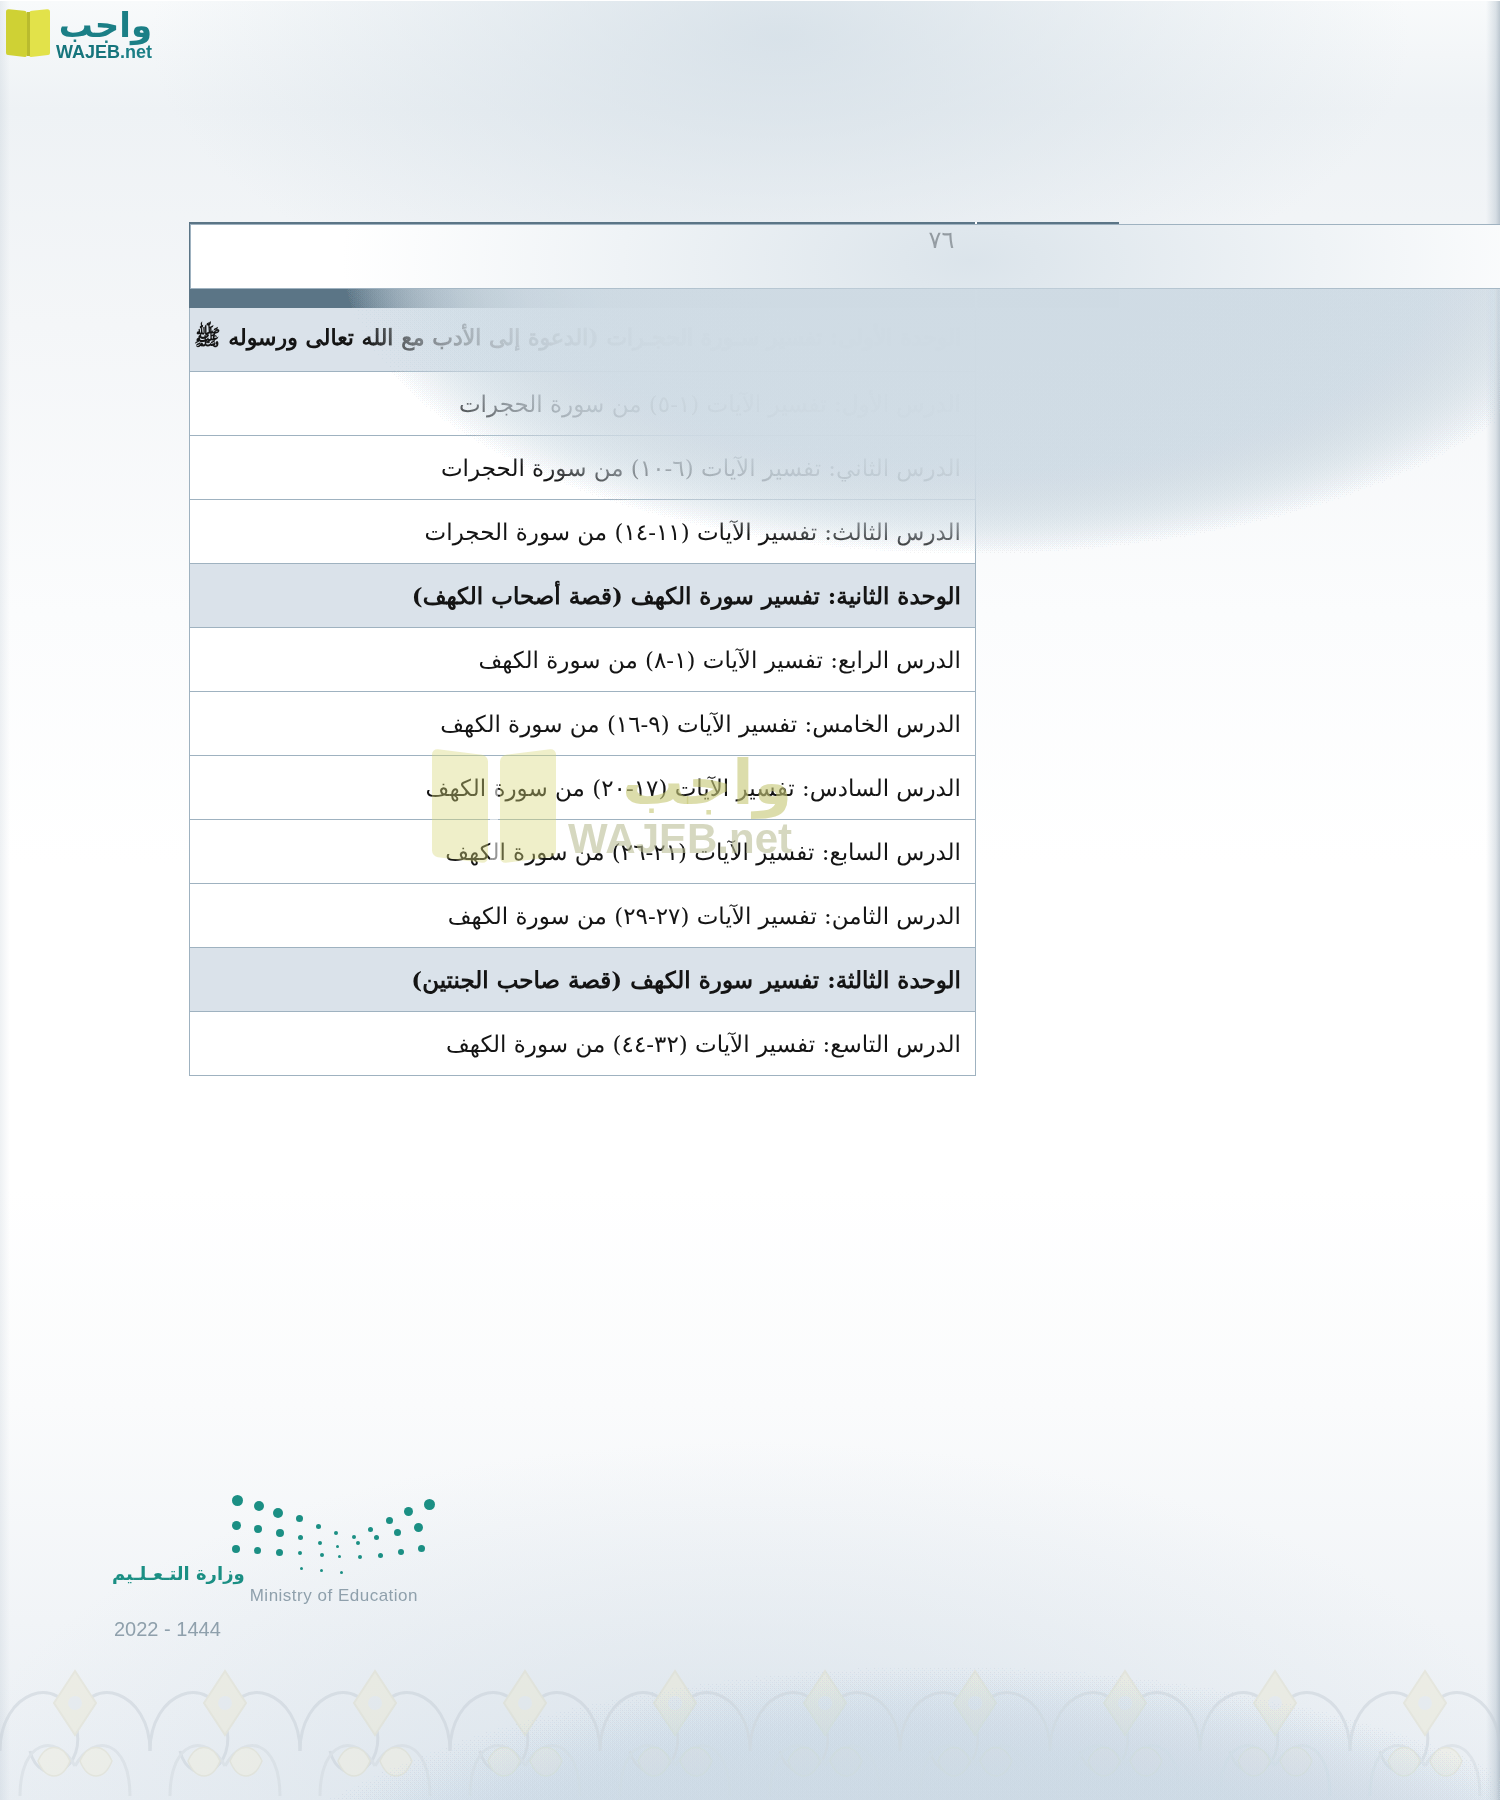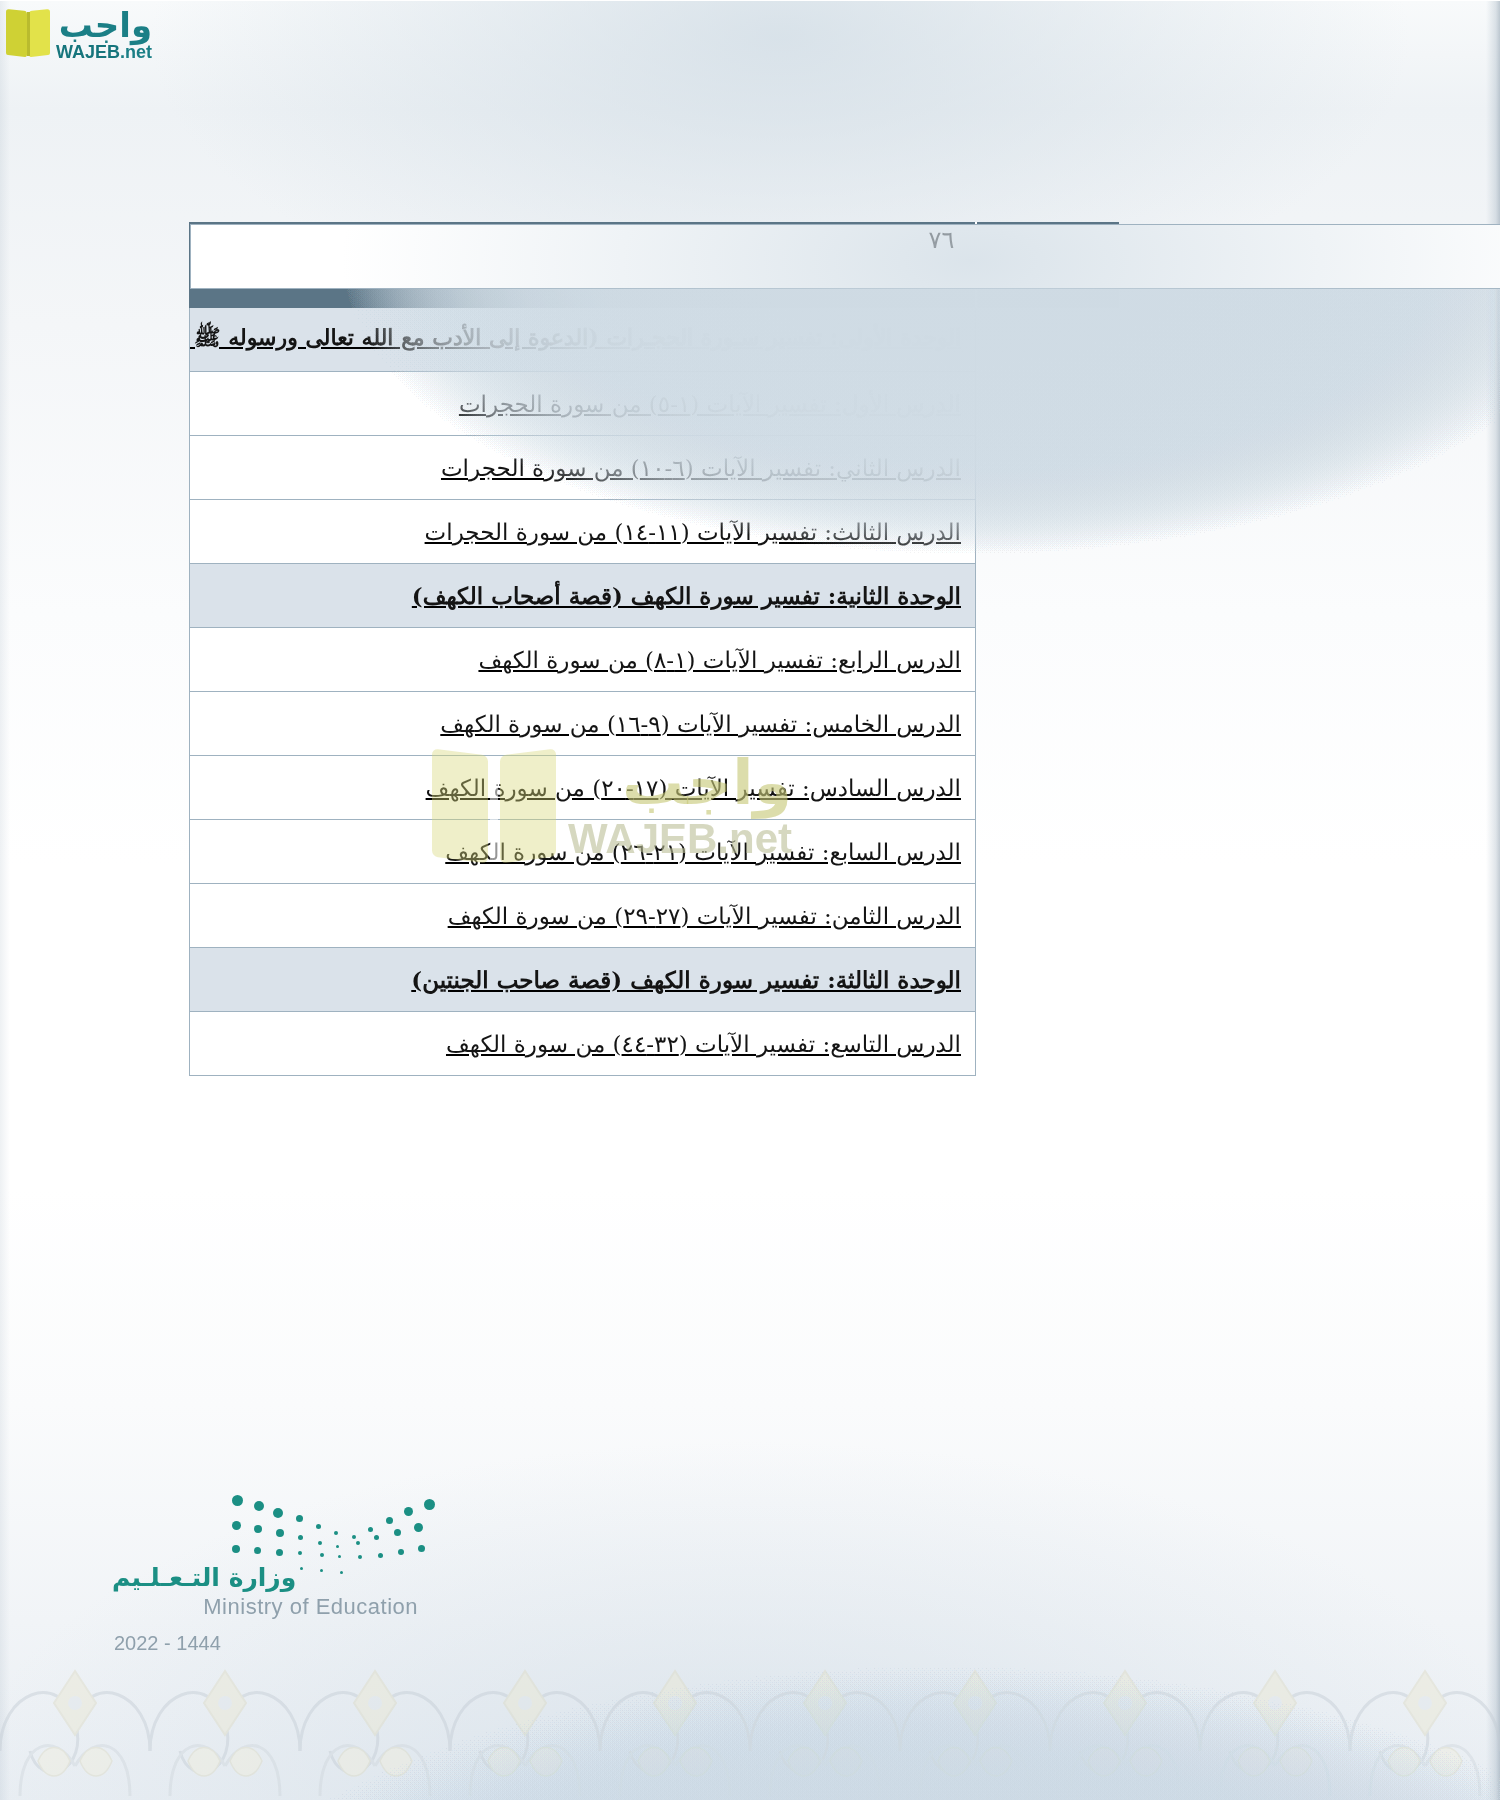--- a/index.html
+++ b/index.html
@@ -88,21 +88,20 @@
     color:#5a7585;
     letter-spacing:-1px;
     text-shadow:0 1px 0 rgba(255,255,255,.8);
   }
 
   
   .toc-wrap{
     position:absolute;
     left:190px; top:221px;
     width:929px;
-    text-decoration:underline;
   }
   table.toc{
     width:929px;
     border-collapse:collapse;
     table-layout:fixed;
     position:relative;
     z-index:10;
   }
   table.toc col.c-page{ width:143px; }
   table.toc col.c-topic{ width:786px; }
@@ -195,27 +194,27 @@
   .moe{
     position:absolute; left:88px; bottom:170px; width:330px; height:140px;
     z-index:30;
   }
   .moe-dots{ position:relative; width:190px; height:62px; margin-left:42px; }
   .moe-dots i{
     position:absolute; display:block; border-radius:50%; background:#1b8f84;
   }
   .moe-ar{
     font-family:"DejaVu Sans", sans-serif;
-    font-weight:bold; font-size:25px; color:#1b8f84;
+    font-weight:bold; font-size:18px; color:#1b8f84;
     direction:rtl; text-align:left; margin-top:10px; margin-left:24px;
     letter-spacing:1px;
   }
   .moe-en{
     font-family:"Liberation Sans", sans-serif;
-    font-size:22px; color:#8fa0ac; margin-left:26px; margin-top:2px;
+    font-size:17px; color:#8fa0ac; margin-left:26px; margin-top:2px;
     letter-spacing:.5px;
   }
   .moe-year{
     font-family:"Liberation Sans", sans-serif;
     font-size:20px; color:#8fa0ac; margin-left:26px; margin-top:12px;
     direction:ltr;
   }
 </style>
 </head>
 <body>

